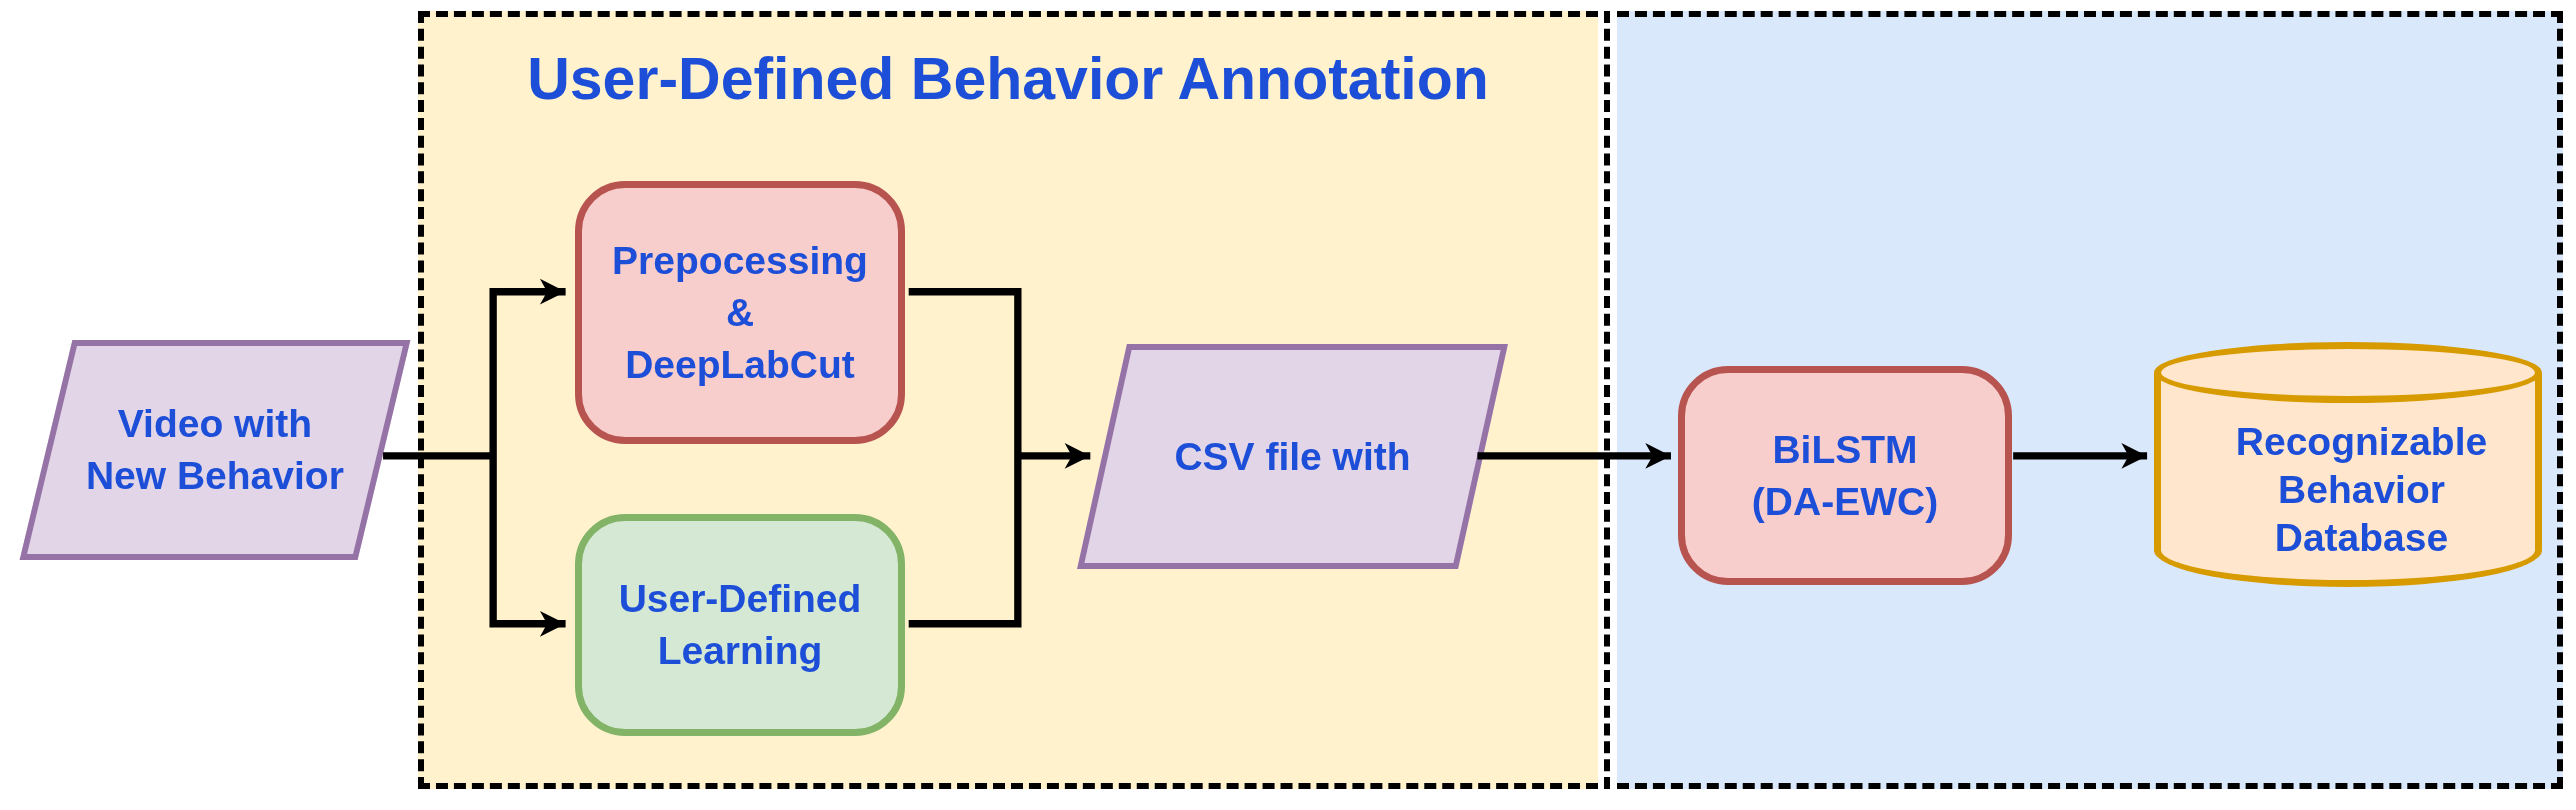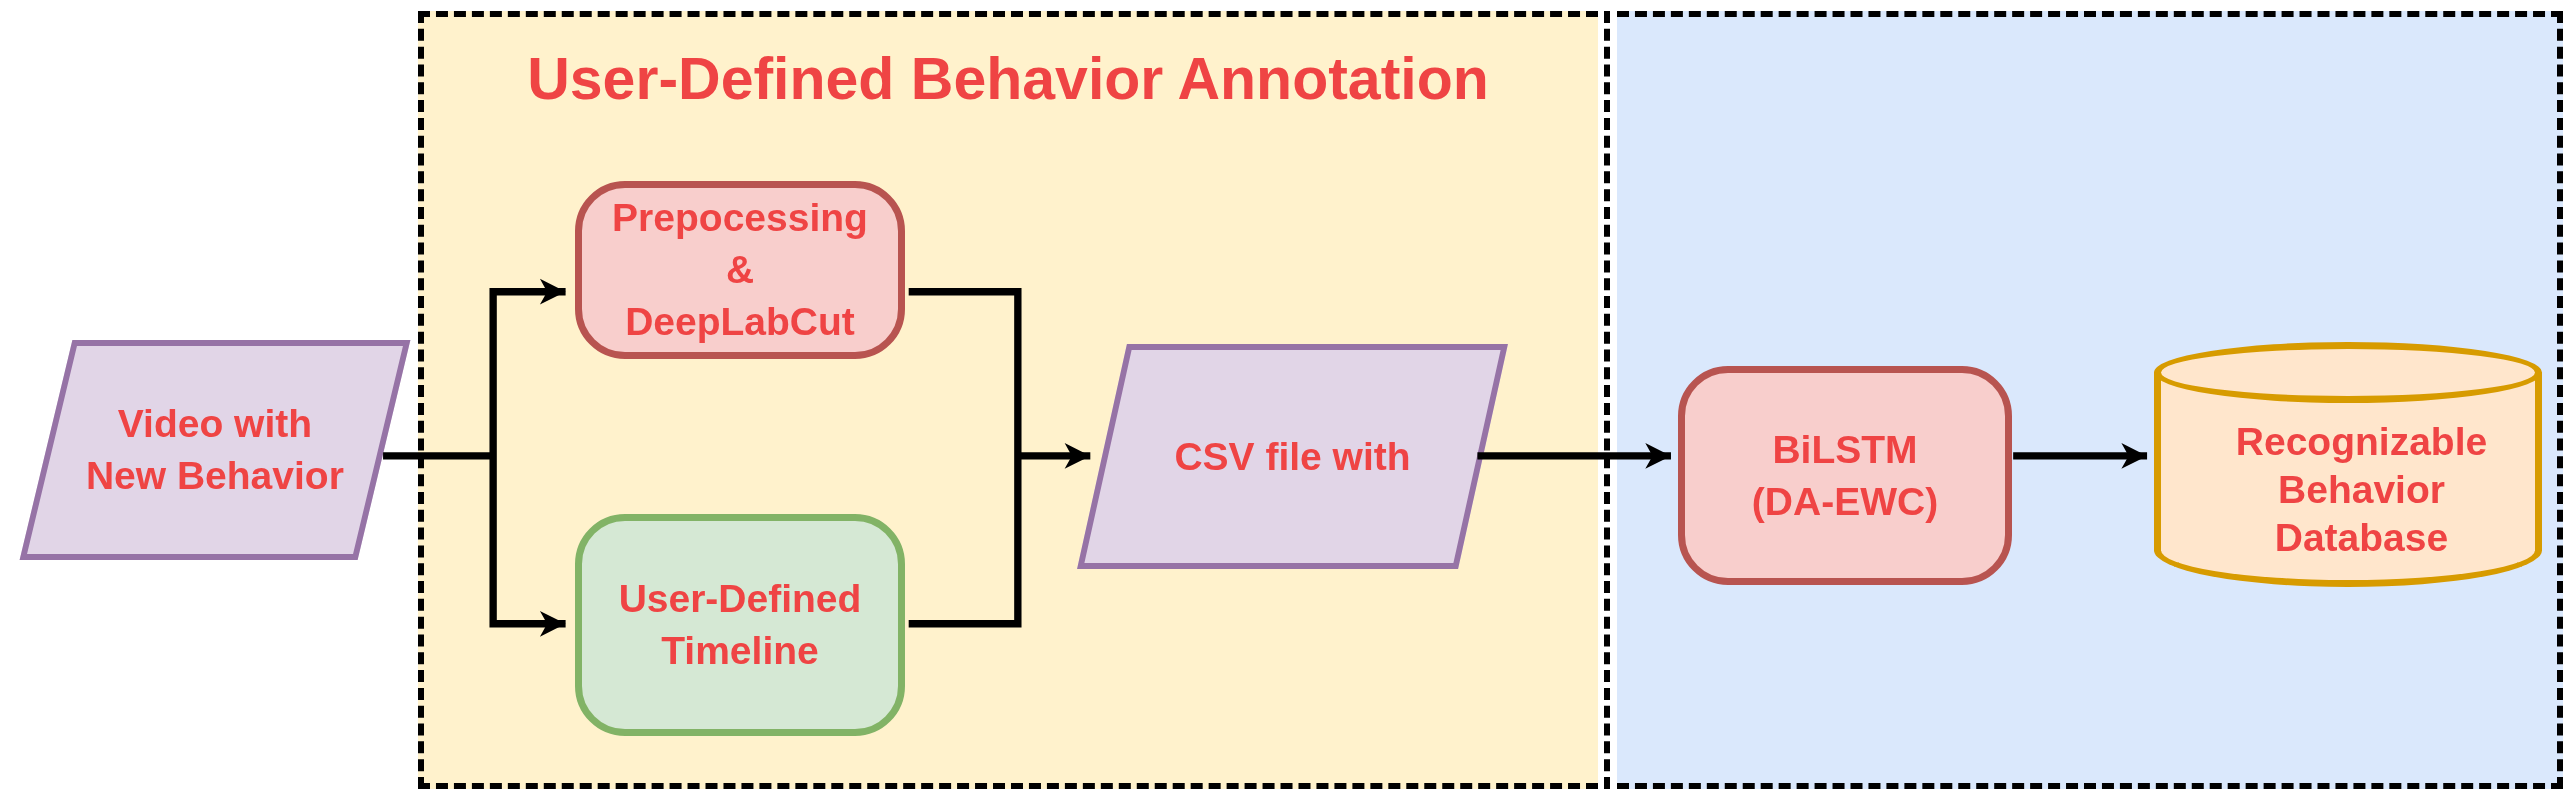--- a/index.html
+++ b/index.html
@@ -3,21 +3,21 @@
 <meta charset="utf-8">
 <style>
   html, body { margin: 0; padding: 0; background: #ffffff; }
   .diagram {
     position: relative;
     width: 2576px;
     height: 810px;
     background: #ffffff;
     font-family: "Liberation Sans", sans-serif;
     font-weight: bold;
-    color: #ef4444;
+    color: #1d4ed8;
     overflow: hidden;
   }
 
   
   .region {
     position: absolute;
     top: 11px;
     height: 778px;
     border: 6.4px dashed #000000;
     box-sizing: border-box;
@@ -62,21 +62,21 @@
     border-radius: 50px;
     border: 7.3px solid;
   }
   .parallelogram .shape-bg {
     border: 6.4px solid;
   }
 
   #node-video { left: 18.4px; top: 340px; width: 393px; height: 220px; text-align: center; }
   #node-video .shape-bg { left: 27.5px; right: 27.5px; transform: skewX(-13.5deg); }
 
-  #node-preprocessing { left: 575px; top: 181px; width: 330px; height: 178px; text-align: center; }
+  #node-preprocessing { left: 575px; top: 181px; width: 330px; height: 263px; text-align: center; }
   #node-interface     { left: 575px; top: 514px; width: 330px; height: 222px; }
 
   #node-csv { left: 1076px; top: 344px; width: 433px; height: 225px; }
   #node-csv .shape-bg { left: 26px; right: 26px; transform: skewX(-12.5deg); }
 
   #node-bilstm { left: 1678px; top: 366px; width: 334px; height: 219px; }
 
   
   #node-database { left: 2154px; top: 342px; width: 388px; height: 245px; display: block; }
   .cyl-top {
@@ -149,21 +149,21 @@
       <div>Prepocessing</div>
       <div>&amp;</div>
       <div>DeepLabCut</div>
     </div>
   </div>
 
   <div class="node rounded-rect" id="node-interface">
     <div class="shape-bg" style="background: rgb(213, 232, 212); border-color: rgb(130, 179, 102);"></div>
     <div class="node-label">
       <div>User-Defined</div>
-      <div>Timeline</div>
+      <div>Learning</div>
     </div>
   </div>
 
   <div class="node parallelogram" id="node-csv">
     <div class="shape-bg" style="background: rgb(225, 213, 231); border-color: rgb(150, 115, 166);"></div>
     <div class="node-label">
       <div>CSV file with</div>
     </div>
   </div>
 

